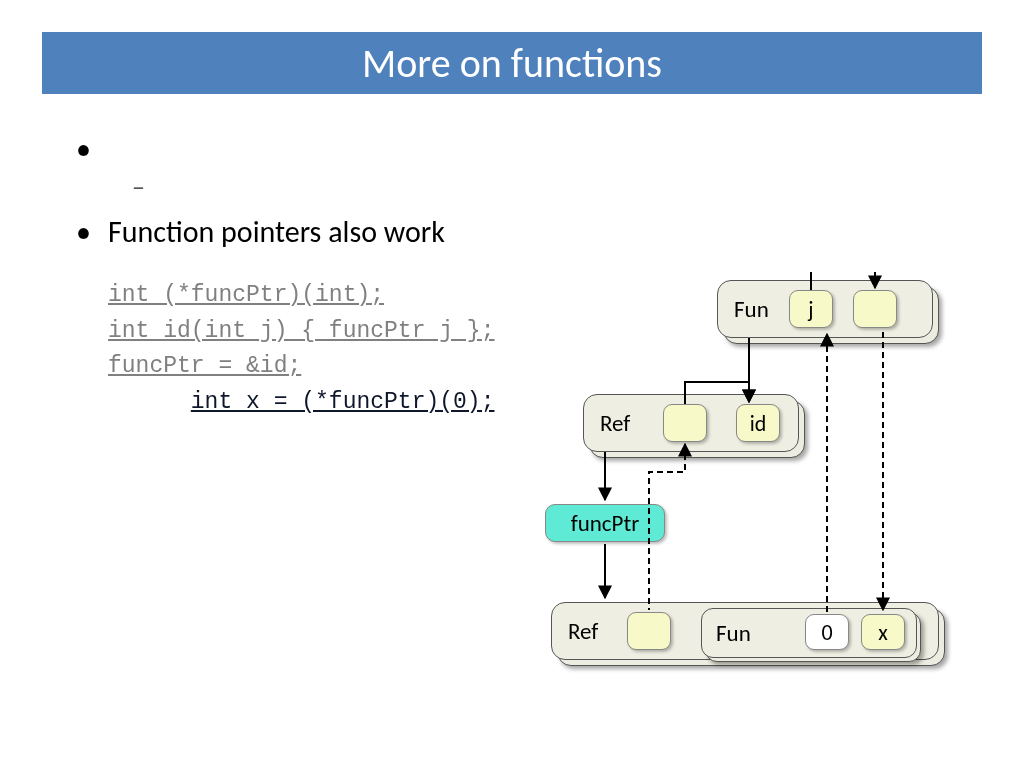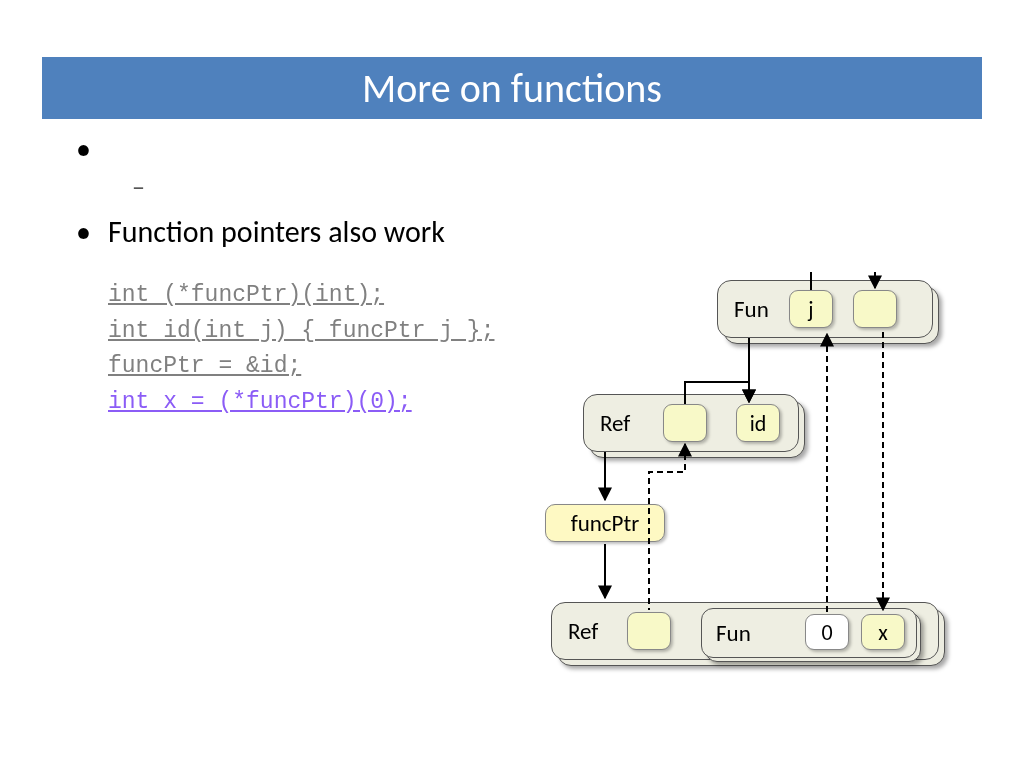--- a/index.html
+++ b/index.html
@@ -15,21 +15,20 @@
     position: relative;
   }
   .title-bar {
     position: absolute;
     left: 42px; top: 32px;
     width: 940px; height: 62px;
     background: #4f81bd;
     display: flex;
     align-items: center;
     justify-content: center;
-    margin-top: 25px;
   }
   .title-bar span {
     color: #fff;
     font-size: 40px;
     font-weight: 400;
   }
   .body-text {
     position: absolute;
     left: 72px; top: 122px;
     width: 880px;
@@ -57,21 +56,21 @@
   .mono { font-family: Consolas, "Courier New", monospace; }
   .code-block {
     position: absolute;
     left: 108px; top: 278px;
     font-family: Consolas, "Courier New", monospace;
     font-size: 23px;
     color: #808080;
     line-height: 1.55;
   }
   .code-line { white-space: pre; text-decoration: underline; }
-  .code-red { color: #8b5cf6; }
+  .code-red { color: #0f172a; text-align: right; }
 
   
   .diagram {
     position: absolute;
     left: 555px; top: 272px;
     width: 420px; height: 440px;
   }
   .diagram svg {
     position: absolute; left: 0; top: 0;
     width: 420px; height: 440px;
@@ -103,21 +102,21 @@
     border: 1.5px solid #888;
     border-radius: 9px;
     box-shadow: 2px 2px 3px rgba(0,0,0,0.25);
     font-size: 22px;
     display: flex; align-items: center; justify-content: center;
     font-family: Calibri, Arial, sans-serif;
   }
   .slot.white { background: #fff; }
   .pill {
     position: absolute;
-    background: #fef9c3;
+    background: #5eead4;
     border: 1.5px solid #888;
     border-radius: 10px;
     box-shadow: 2px 2px 3px rgba(0,0,0,0.25);
     font-size: 23px;
     display: flex; align-items: center; justify-content: center;
     font-family: Calibri, Arial, sans-serif;
   }
 </style>
 </head>
 <body>

